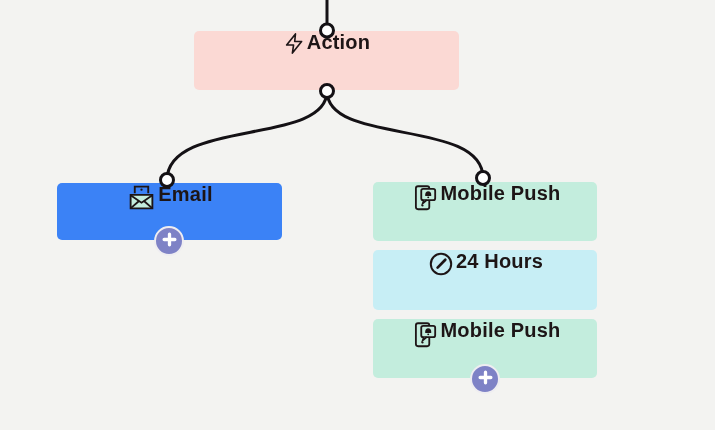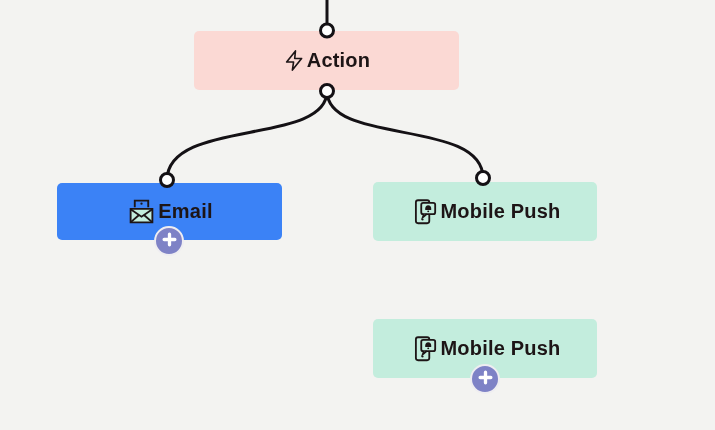--- a/index.html
+++ b/index.html
@@ -17,21 +17,21 @@
   .connectors {
     position: absolute;
     left: 0; top: 0;
     width: 715px; height: 430px;
     pointer-events: none;
     z-index: 3;
   }
   .node {
     position: absolute;
     display: flex;
-    align-items: center;
+    align-items: flex-start;
     justify-content: center;
     gap: 1px;
     border-radius: 5px;
     z-index: 1;
     cursor: pointer;
   }
   .node .label {
     font-size: 20px;
     font-weight: 700;
     color: #1d1516;
@@ -117,20 +117,29 @@
           <rect x="10.5" y="5.5" width="13" height="10.5" rx="1.8" fill="#c3eddd"></rect>
           <path d="M13 15.8 L12 18.8 L15.6 15.8" fill="#c3eddd"></path>
           <path d="M17 7.8 c-1.8 0 -2.8 1.3 -2.8 3 v1.4 h5.6 v-1.4 c0 -1.7 -1 -3 -2.8 -3 z" fill="#1d1516" stroke="none"></path>
           <circle cx="17" cy="13.4" r="0.9" fill="#1d1516" stroke="none"></circle>
         </g>
       </svg>
     </span>
     <span class="label">Mobile Push</span>
   </div>
 
+  <div class="node node-delay">
+    <span class="icon">
+      <svg width="28" height="28" viewBox="0 0 28 28" fill="none" stroke="#1d1516">
+        <circle cx="14" cy="14" r="10.2" stroke-width="2"></circle>
+        <path d="M10.6 17.6 L18.3 9.8" stroke-width="2.7" stroke-linecap="round"></path>
+      </svg>
+    </span>
+    <span class="label">24 Hours</span>
+  </div>
 
   <div class="node node-mobile-push-2">
     <span class="icon">
       <svg width="30" height="32" viewBox="0 0 28 28">
         <g stroke="#1d1516" stroke-width="1.7" fill="none">
           <rect x="5.5" y="3" width="12.5" height="21.5" rx="2"></rect>
           <circle cx="11.7" cy="21" r="1" fill="#1d1516" stroke="none"></circle>
           <rect x="10.5" y="5.5" width="13" height="10.5" rx="1.8" fill="#c3eddd"></rect>
           <path d="M13 15.8 L12 18.8 L15.6 15.8" fill="#c3eddd"></path>
           <path d="M17 7.8 c-1.8 0 -2.8 1.3 -2.8 3 v1.4 h5.6 v-1.4 c0 -1.7 -1 -3 -2.8 -3 z" fill="#1d1516" stroke="none"></path>

